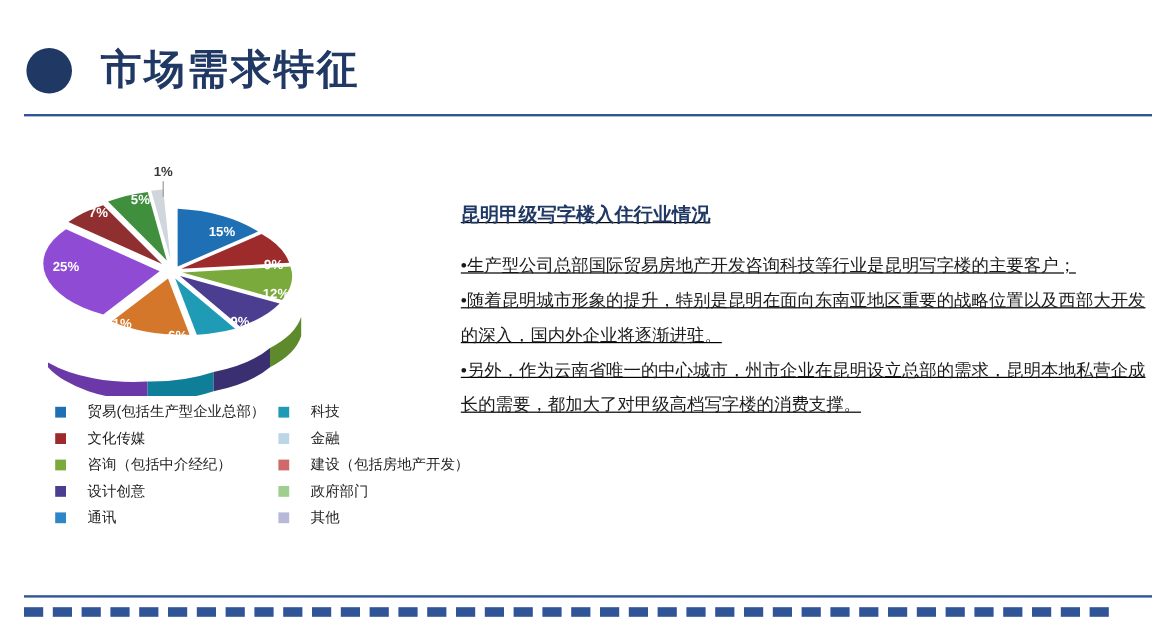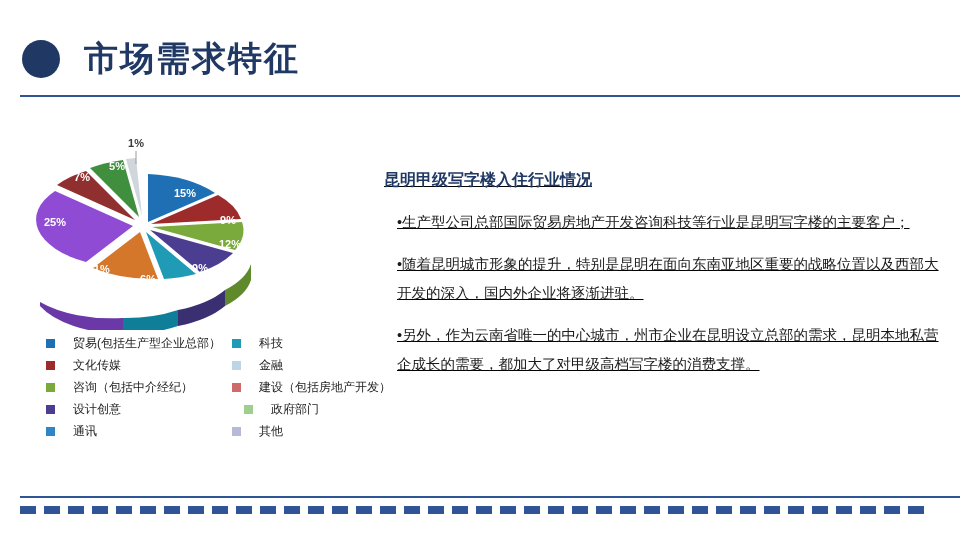--- a/index.html
+++ b/index.html
@@ -117,21 +117,21 @@
     font-size: 16px;
     font-weight: bold;
     color: #1f3864;
     margin: 0 0 16px 0;
     line-height: 24px;
   }
   .text-para {
     font-size: 14.5px;
     color: #1a1a1a;
     line-height: 29px;
-    margin: 13px;
+    margin: 0;
   }
 
   
   .footer {
     position: absolute;
     left: 0;
     bottom: 0;
     width: 980px;
     height: 40px;
   }
@@ -248,21 +248,21 @@
   </div>
   <div class="legend-row" style="left:186px; top:44px;">
     <span class="legend-swatch" style="background:#d06a6a;"></span>
     <span class="legend-text">建设（包括房地产开发）</span>
   </div>
 
   <div class="legend-row" style="left:0px; top:66px;">
     <span class="legend-swatch" style="background:#4b3d8f;"></span>
     <span class="legend-text">设计创意</span>
   </div>
-  <div class="legend-row" style="left:198px; top:66px;">
+  <div class="legend-row" style="left:186px; top:66px;">
     <span class="legend-swatch" style="background:#9fcf8f;"></span>
     <span class="legend-text">政府部门</span>
   </div>
 
   <div class="legend-row" style="left:0px; top:88px;">
     <span class="legend-swatch" style="background:#2f86c7;"></span>
     <span class="legend-text">通讯</span>
   </div>
   <div class="legend-row" style="left:186px; top:88px;">
     <span class="legend-swatch" style="background:#b8b8d8;"></span>

